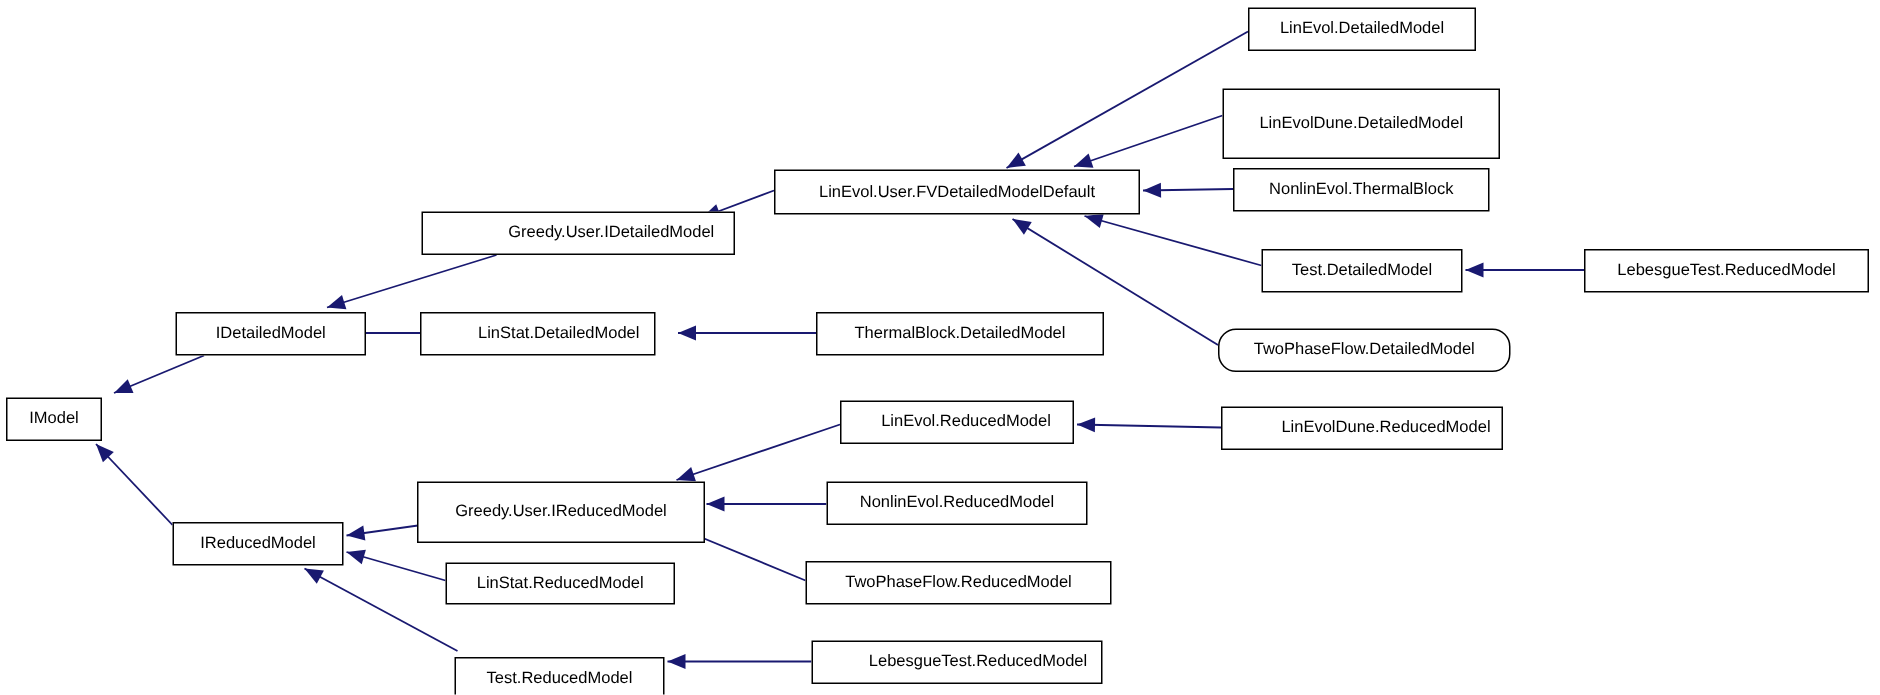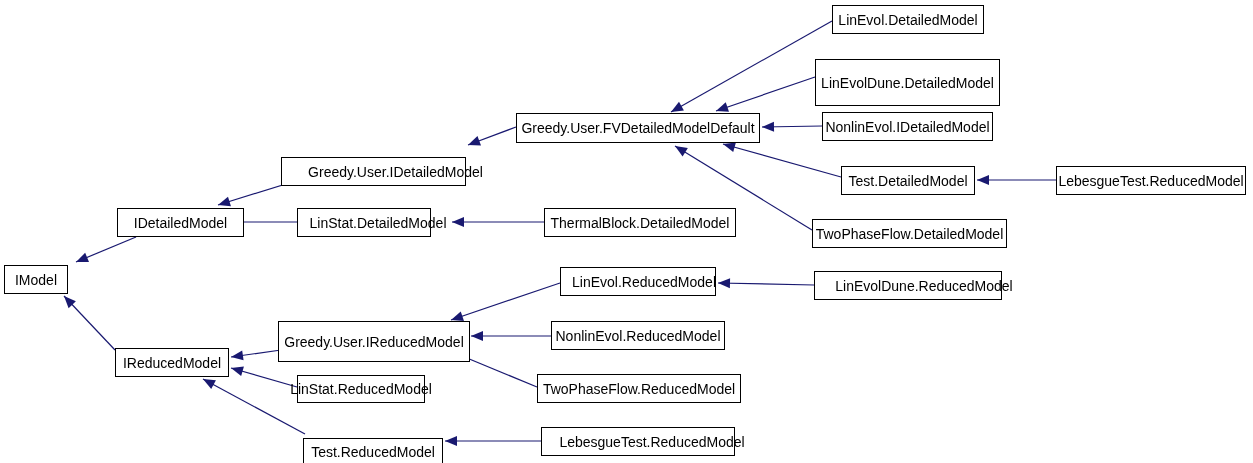--- a/index.html
+++ b/index.html
@@ -20,21 +20,21 @@
   }
   .node {
     position: absolute;
     box-sizing: border-box;
     border: 1px solid var(--node-border, #000000);
     background: var(--node-fill, #ffffff);
     color: var(--text, #000000);
     display: flex;
     align-items: center;
     justify-content: center;
-    font-size: 14px;
+    font-size: 11px;
     line-height: 1;
     white-space: nowrap;
     cursor: pointer;
     z-index: 2;
   }
   .edge {
     stroke: var(--edge, #191970);
     stroke-width: 1.2;
     fill: none;
   }
@@ -68,33 +68,33 @@
         <line x1="560" y1="283" x2="451" y2="320" class="edge" marker-end="url(#arrowhead)"></line>
         <line x1="551" y1="336" x2="471" y2="336" class="edge" marker-end="url(#arrowhead)"></line>
         <line x1="537" y1="387" x2="450" y2="351" class="edge" marker-end="url(#arrowhead)"></line>
         <line x1="814" y1="285" x2="718" y2="283" class="edge" marker-end="url(#arrowhead)"></line>
         <line x1="541" y1="441" x2="445" y2="441" class="edge" marker-end="url(#arrowhead)"></line>
       </g>
   </svg>
   <div>
       <div class="node" style="left: 4px; top: 265px; width: 64px; height: 29px;">IModel</div>
       <div class="node" style="left: 117px; top: 208px; width: 127px; height: 29px;">IDetailedModel</div>
-      <div class="node" style="left: 281px; top: 157px; width: 185px; height: 29px; padding-left: 44px;">Greedy.User.IDetailedModel</div>
-      <div class="node" style="left: 516px; top: 113px; width: 244px; height: 30px;">Greedy.User.FVDetailedModelDefault</div>
+      <div class="node" style="left: 281px; top: 141px; width: 209px; height: 29px; padding-left: 44px;">Greedy.User.IDetailedModel</div>
+      <div class="node" style="left: 516px; top: 113px; width: 244px; height: 30px;">LinEvol.User.FVDetailedModelDefault</div>
       <div class="node" style="left: 832px; top: 5px; width: 152px; height: 29px;">LinEvol.DetailedModel</div>
       <div class="node" style="left: 815px; top: 59px; width: 185px; height: 47px;">LinEvolDune.DetailedModel</div>
-      <div class="node" style="left: 822px; top: 112px; width: 171px; height: 29px;">NonlinEvol.IDetailedModel</div>
+      <div class="node" style="left: 822px; top: 112px; width: 171px; height: 29px;">NonlinEvol.ThermalBlock</div>
       <div class="node" style="left: 841px; top: 166px; width: 134px; height: 29px;">Test.DetailedModel</div>
       <div class="node" style="left: 1056px; top: 166px; width: 190px; height: 29px;">LebesgueTest.ReducedModel</div>
-      <div class="node" style="left: 812px; top: 219px; width: 195px; height: 29px;">TwoPhaseFlow.DetailedModel</div>
-      <div class="node" style="left: 297px; top: 208px; width: 134px; height: 29px; padding-left: 28px;">LinStat.DetailedModel</div>
+      <div class="node" style="left: 812px; top: 219px; width: 195px; height: 29px; border-radius: 12px;">TwoPhaseFlow.DetailedModel</div>
+      <div class="node" style="left: 280px; top: 208px; width: 157px; height: 29px; padding-left: 28px;">LinStat.DetailedModel</div>
       <div class="node" style="left: 544px; top: 208px; width: 192px; height: 29px;">ThermalBlock.DetailedModel</div>
       <div class="node" style="left: 115px; top: 348px; width: 114px; height: 29px;">IReducedModel</div>
       <div class="node" style="left: 278px; top: 321px; width: 192px; height: 41px;">Greedy.User.IReducedModel</div>
       <div class="node" style="left: 560px; top: 267px; width: 156px; height: 29px; padding-left: 12px;">LinEvol.ReducedModel</div>
       <div class="node" style="left: 814px; top: 271px; width: 188px; height: 29px; padding-left: 32px;">LinEvolDune.ReducedModel</div>
       <div class="node" style="left: 551px; top: 321px; width: 174px; height: 29px;">NonlinEvol.ReducedModel</div>
       <div class="node" style="left: 537px; top: 374px; width: 204px; height: 29px;">TwoPhaseFlow.ReducedModel</div>
-      <div class="node" style="left: 297px; top: 375px; width: 128px; height: 28px;">LinStat.ReducedModel</div>
+      <div class="node" style="left: 297px; top: 375px; width: 153px; height: 28px;">LinStat.ReducedModel</div>
       <div class="node" style="left: 303px; top: 427px; width: 140px; height: 28px; margin-top: 11px;">Test.ReducedModel</div>
       <div class="node" style="left: 541px; top: 427px; width: 194px; height: 29px; padding-left: 28px;">LebesgueTest.ReducedModel</div>
     </div>
 </div>
 
 </body></html>

